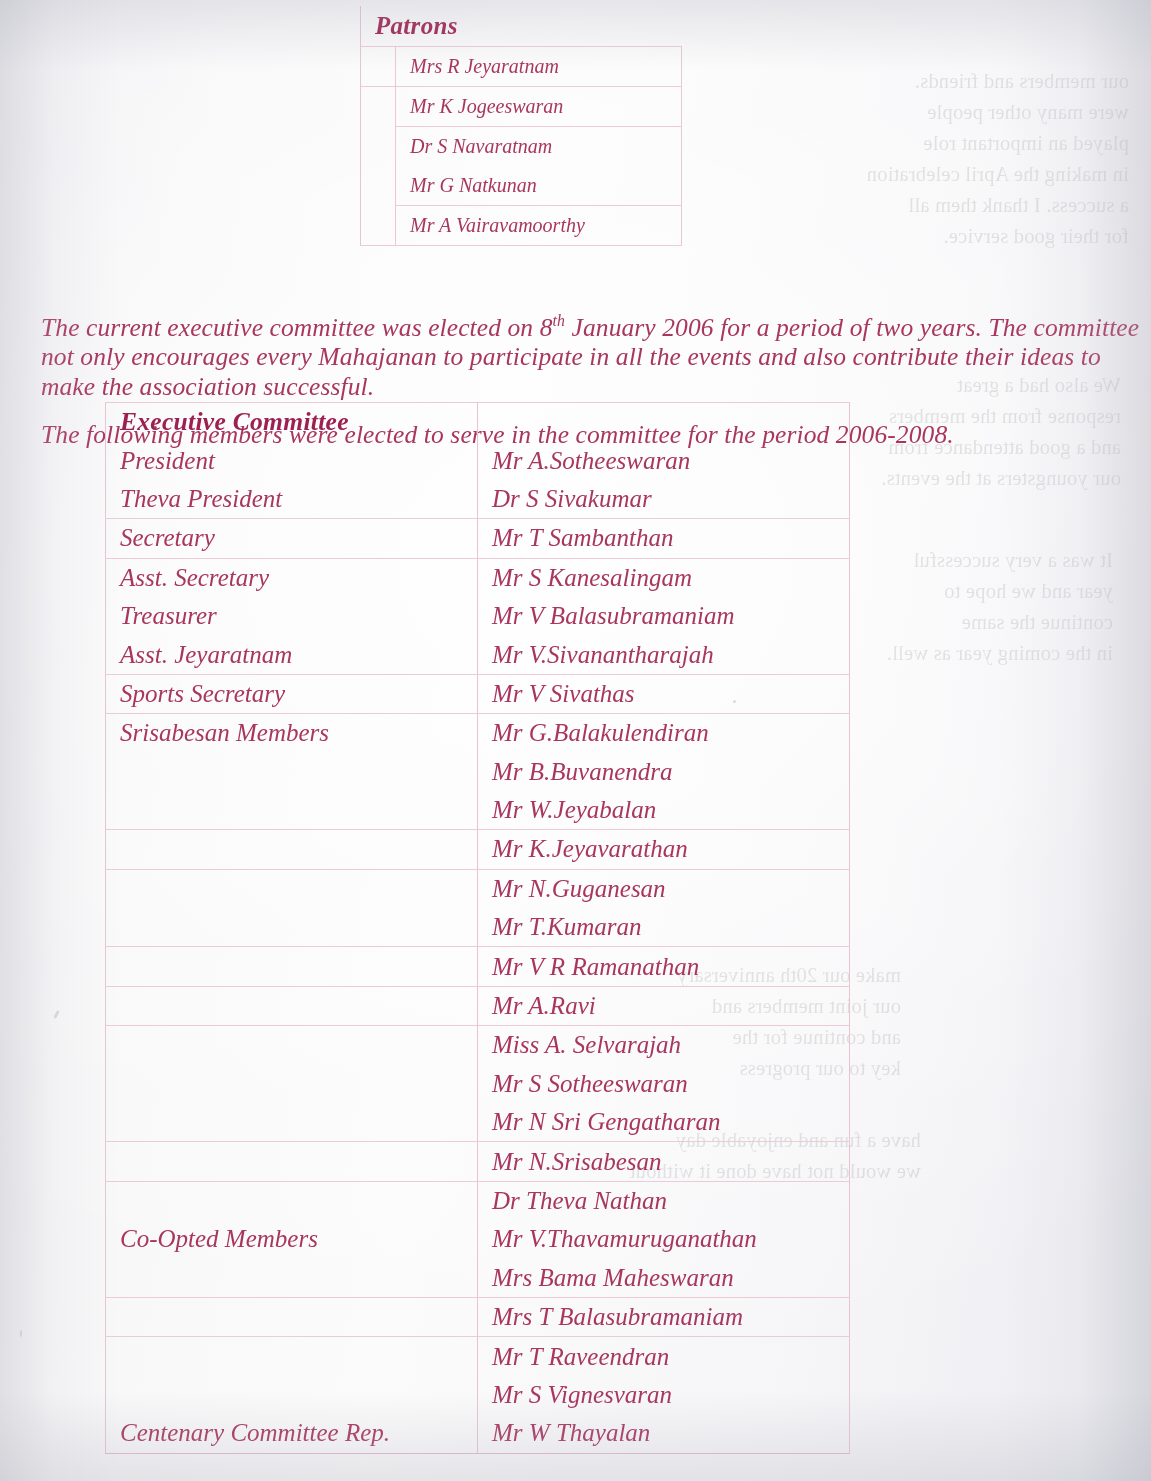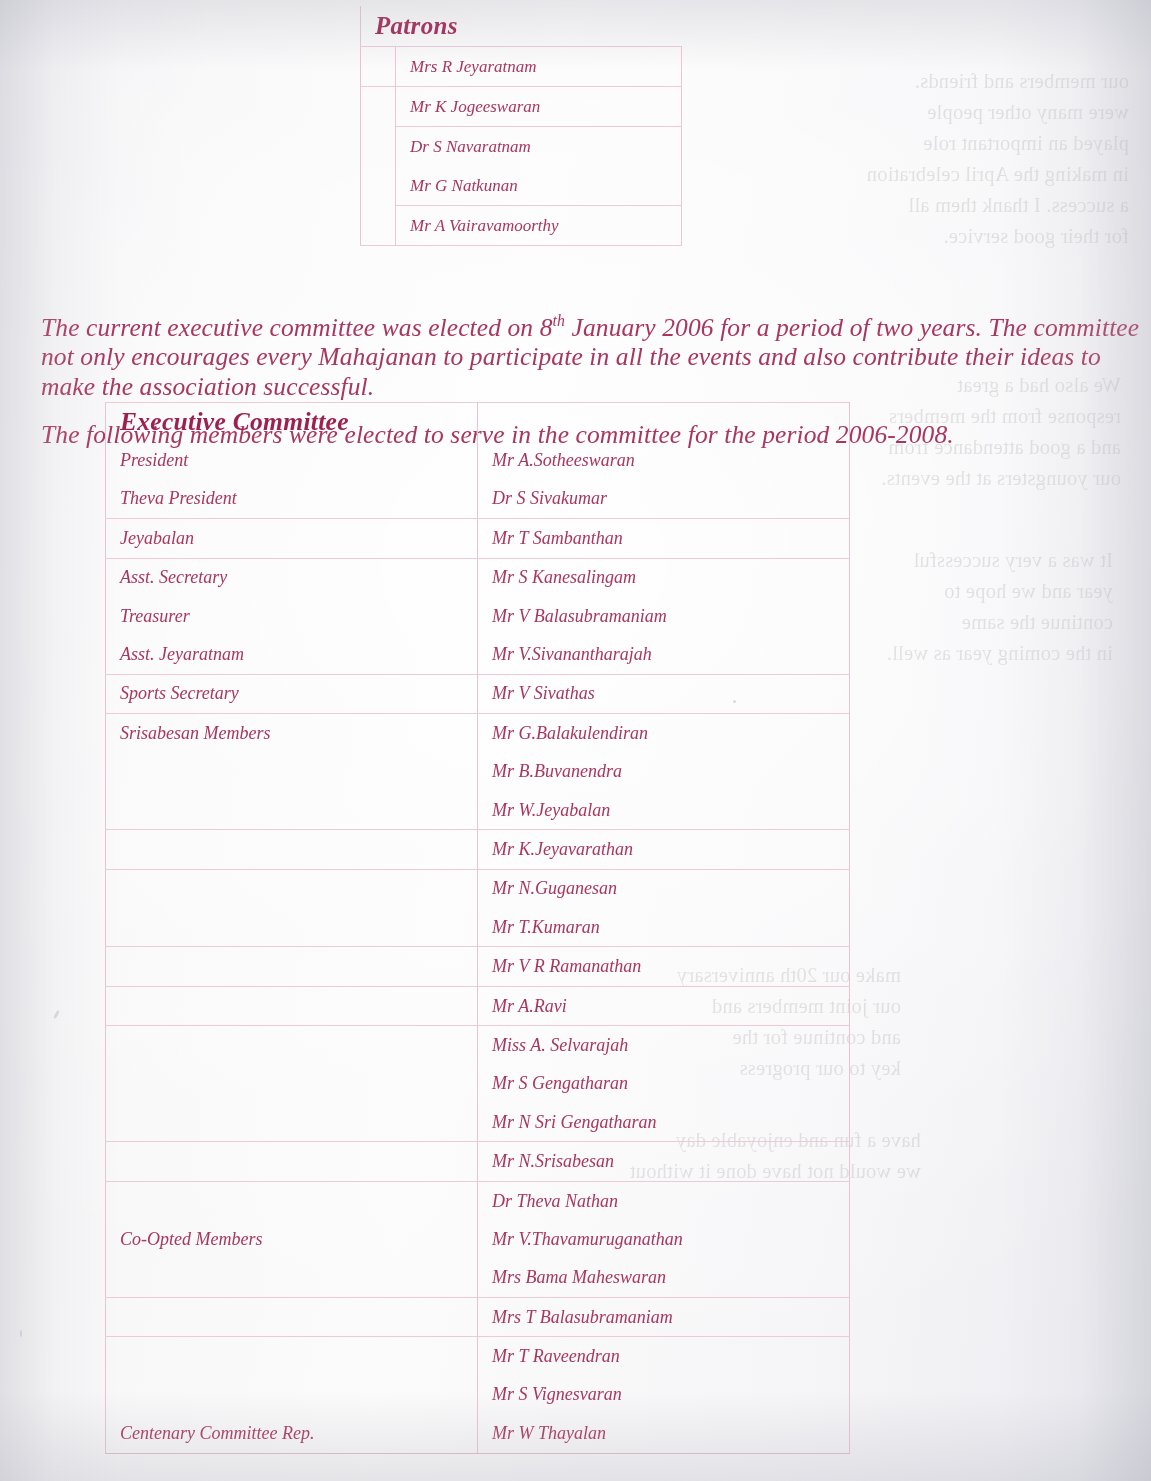--- a/index.html
+++ b/index.html
@@ -105,21 +105,21 @@
   }
   .patron-spacer {
     width: 34px;
     border-right: 1.2px solid #ebc6d6;
     border-left: 1.2px solid #e9c3d4;
   }
   .patron-name {
     height: 39px;
     padding-left: 14px !important;
     font-style: italic;
-    font-size: 17px;
+    font-size: 20px;
     color: #a8365e;
     border-right: 1.2px solid #ebc6d6;
     white-space: nowrap;
   }
   .rowline { border-bottom: 1.2px solid #eccada; }
 
   
   .para {
     position: absolute;
     font-style: italic;
@@ -139,21 +139,21 @@
     top: 402px;
     width: 714px;
     border-collapse: collapse;
     table-layout: fixed;
   }
   .exec-table td {
     padding: 0 0 0 14px;
     height: 38.4px;
     vertical-align: middle;
     font-style: italic;
-    font-size: 18px;
+    font-size: 25px;
     color: #a8365e;
     white-space: nowrap;
     border-left: 1.2px solid #e9c3d4;
     border-right: 1.2px solid #e9c3d4;
   }
   .exec-table td.role { width: 357px; }
   .exec-table td.person { width: 357px; }
   .exec-head {
     font-weight: bold !important;
     font-size: 25.5px !important;
@@ -245,21 +245,21 @@
           </tr>
           <tr>
             <td class="role">President</td>
             <td class="person">Mr A.Sotheeswaran</td>
           </tr>
           <tr class="sep">
             <td class="role">Theva President</td>
             <td class="person">Dr S Sivakumar</td>
           </tr>
           <tr class="sep">
-            <td class="role">Jeyabalan</td>
+            <td class="role">Secretary</td>
             <td class="person">Mr T Sambanthan</td>
           </tr>
           <tr>
             <td class="role">Asst. Secretary</td>
             <td class="person">Mr S Kanesalingam</td>
           </tr>
           <tr>
             <td class="role">Treasurer</td>
             <td class="person">Mr V Balasubramaniam</td>
           </tr>
@@ -302,21 +302,21 @@
           <tr class="sep">
             <td class="role">&nbsp;</td>
             <td class="person">Mr A.Ravi</td>
           </tr>
           <tr>
             <td class="role">&nbsp;</td>
             <td class="person">Miss A. Selvarajah</td>
           </tr>
           <tr>
             <td class="role">&nbsp;</td>
-            <td class="person">Mr S Gengatharan</td>
+            <td class="person">Mr S Sotheeswaran</td>
           </tr>
           <tr class="sep">
             <td class="role">&nbsp;</td>
             <td class="person">Mr N Sri Gengatharan</td>
           </tr>
           <tr class="sep">
             <td class="role">&nbsp;</td>
             <td class="person">Mr N.Srisabesan</td>
           </tr>
           <tr>

